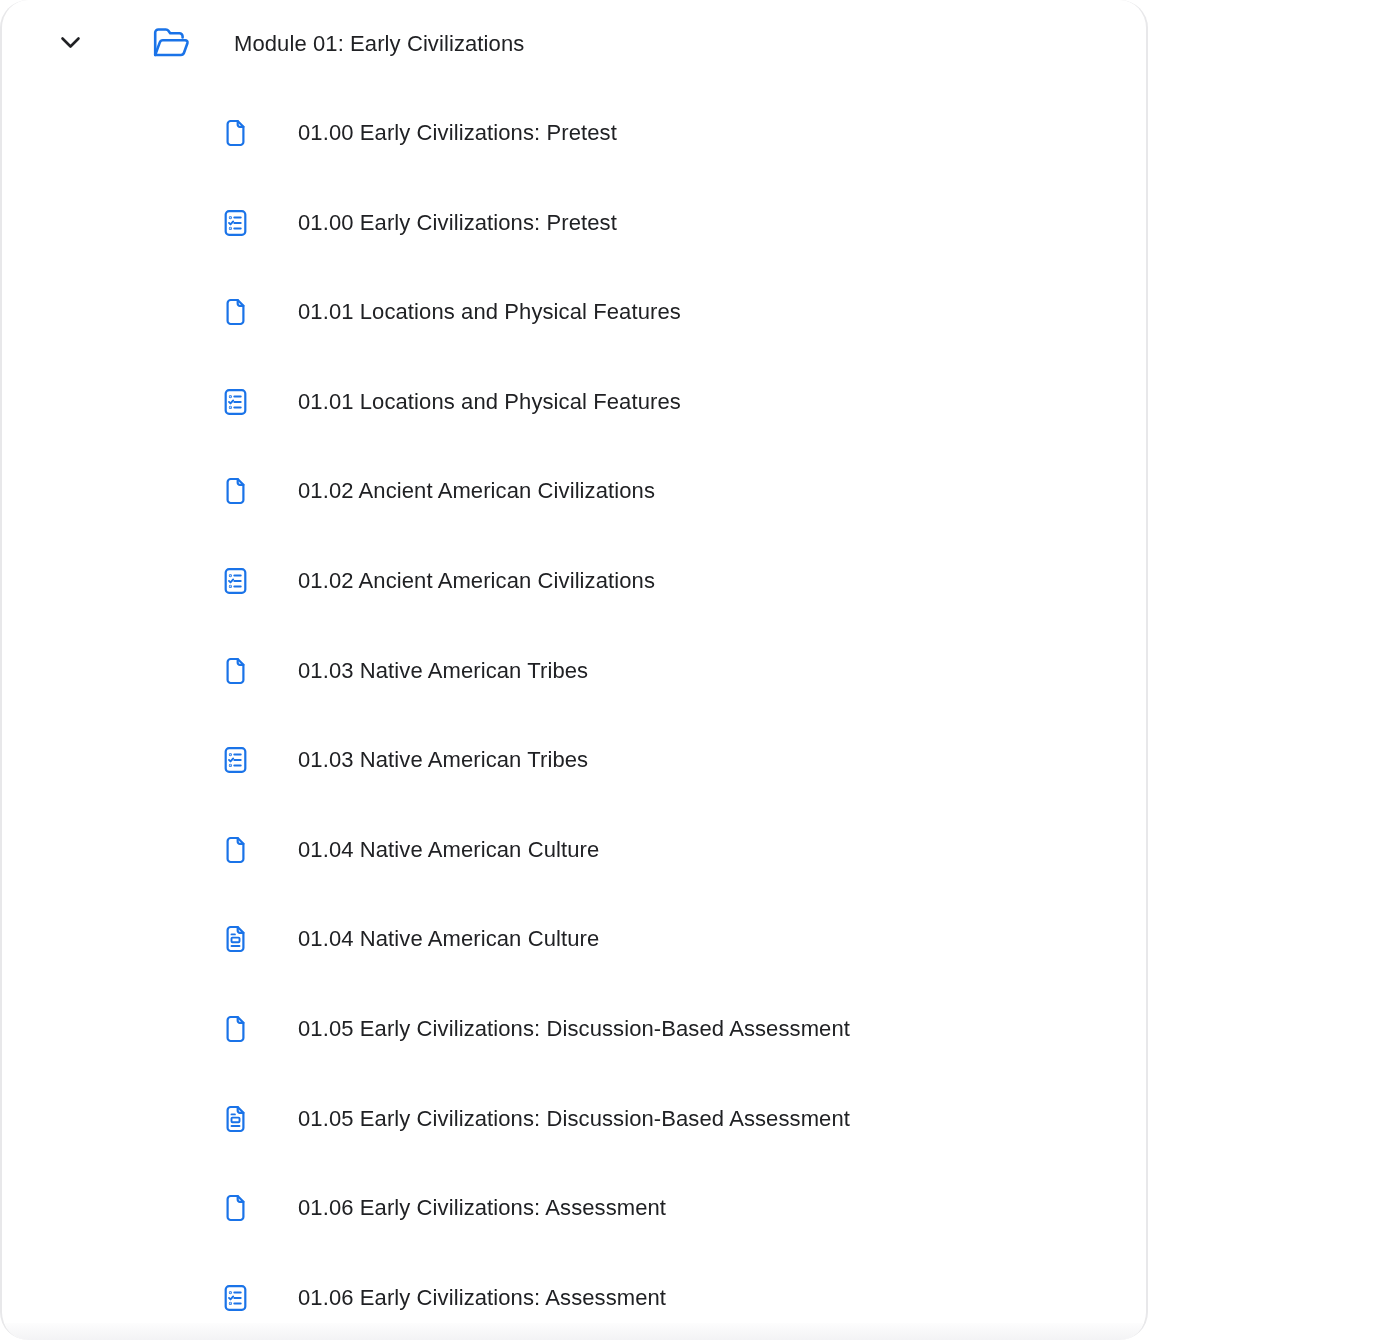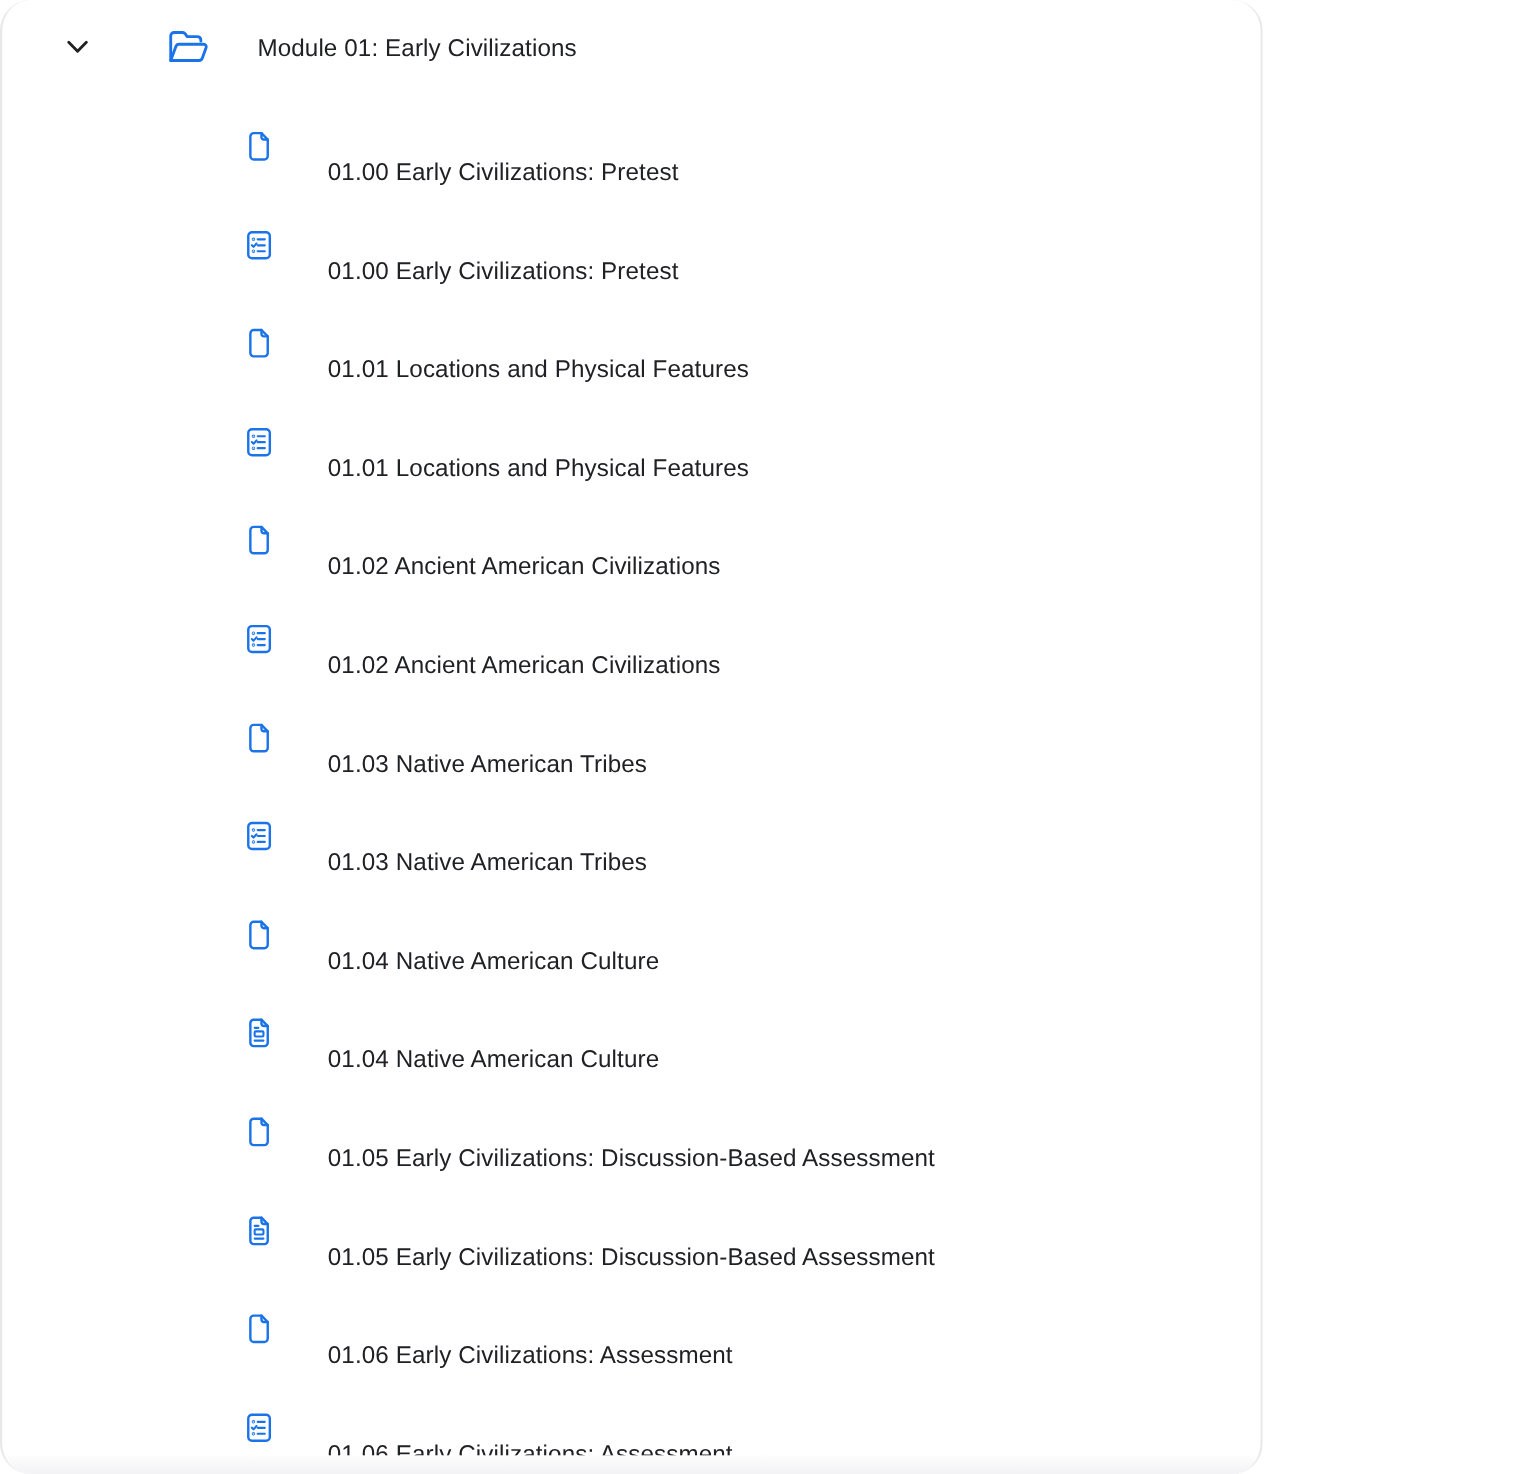--- a/index.html
+++ b/index.html
@@ -23,21 +23,21 @@
   .chevron-wrap{position:absolute;left:58px;top:36px;line-height:0;}
   .folder-wrap{position:absolute;left:148px;top:24px;line-height:0;}
   .module-title{
     position:absolute;left:232px;top:50%;transform:translateY(-50%);
     font-size:22px;color:var(--text);white-space:nowrap;letter-spacing:.1px;
   }
   .item-row{position:relative;height:89.6px;cursor:pointer;}
   .item-icon{position:absolute;left:221px;top:50%;transform:translateY(-50%);line-height:0;}
   .item-label{
     position:absolute;left:296px;top:50%;transform:translateY(-50%);
-    font-size:22px;color:var(--text);text-decoration:none;white-space:nowrap;letter-spacing:.1px;margin-top:24px;
+    font-size:22px;color:var(--text);text-decoration:none;white-space:nowrap;letter-spacing:.1px;
   }
   .footer-strip{
     position:absolute;left:0;right:0;bottom:0;height:17px;
     background:linear-gradient(180deg,var(--footer-from) 0%,var(--footer-to) 100%);
   }
   svg{display:block;}
 </style>
 </head>
 <body>
 

